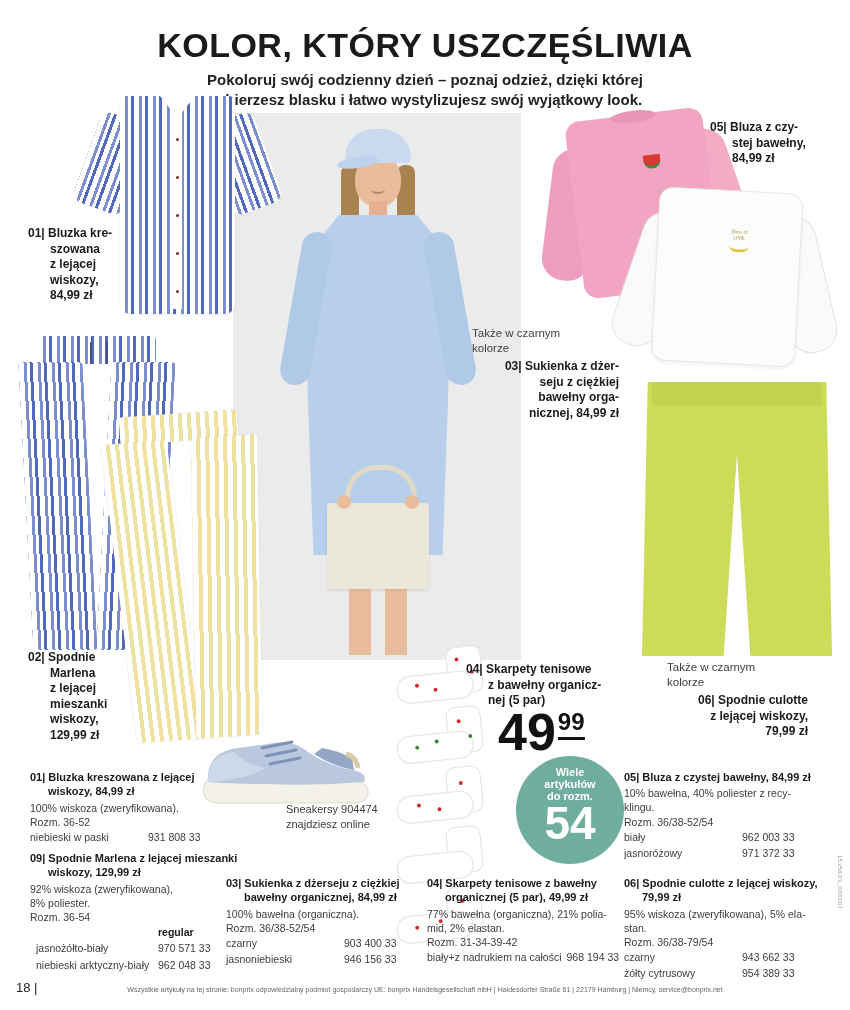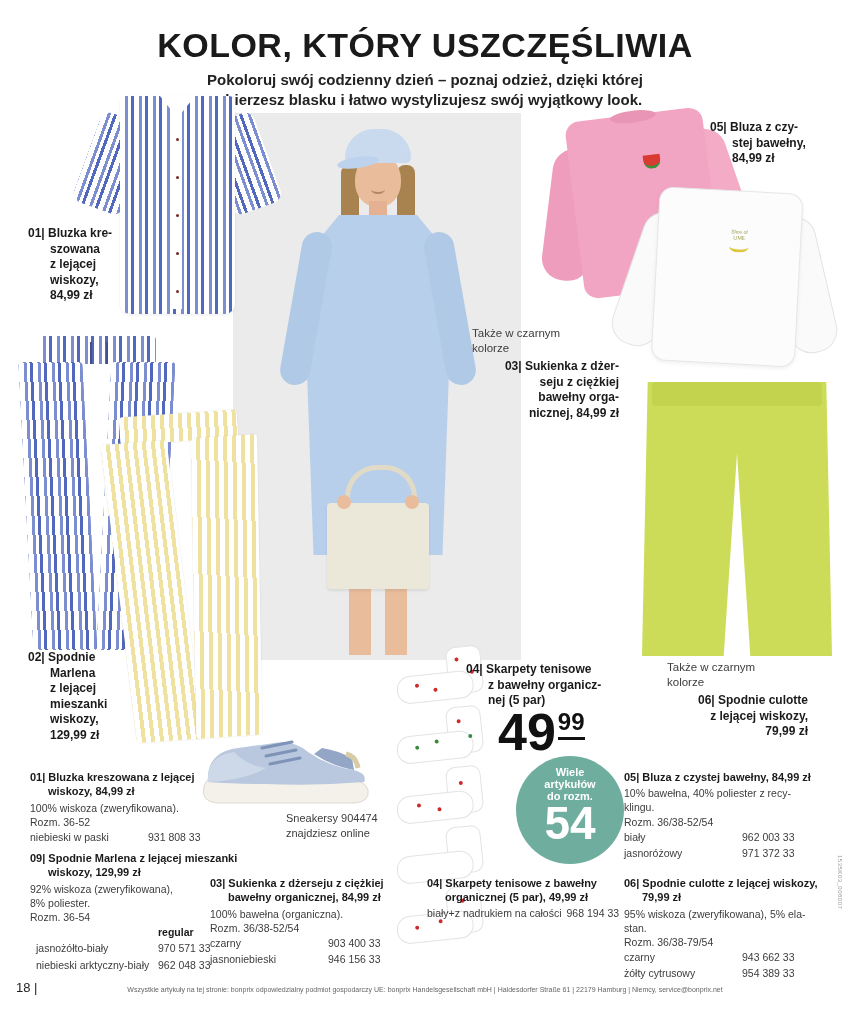--- a/index.html
+++ b/index.html
@@ -11,21 +11,21 @@
   
   .title{left:0;top:26px;width:850px;text-align:center;font-size:34px;font-weight:700;
          letter-spacing:0.5px;}
   .subtitle{left:0;top:70px;width:850px;text-align:center;font-size:15px;font-weight:700;
             line-height:1.35;color:#222;}
 
   
   .cap{font-size:12px;font-weight:700;line-height:1.3;color:#1a1a1a;
        padding-left:22px;text-indent:-22px;}
   .note{font-size:11.5px;color:#3d3d3d;line-height:1.3;}
-  .plain{font-size:11px;color:#3d3d3d;line-height:1.35;margin-top:9px;}
+  .plain{font-size:11px;color:#3d3d3d;line-height:1.35;}
 
   
   .dtitle{font-size:11px;font-weight:700;line-height:1.3;padding-left:18px;text-indent:-18px;}
   .dspecs{font-size:10.5px;color:#3c3c3c;line-height:1.35;margin-top:2px;}
   .crow{display:flex;font-size:10.5px;color:#3c3c3c;line-height:1.55;}
   .cname{flex:0 0 118px;}
   .cname.w2{flex-basis:122px;padding-left:6px;}
   .cname.auto{flex:none;margin-right:5px;}
   .ccode{flex:none;}
   .chead{font-weight:700;color:#1a1a1a;}
@@ -242,38 +242,41 @@
     <div class="crow">
       <span class="cname w2">jasnożółto-biały</span>
       <span class="ccode">970 571 33</span>
     </div>
     <div class="crow">
       <span class="cname w2">niebieski arktyczny-biały</span>
       <span class="ccode">962 048 33</span>
     </div>
   </div>
 
-  <div class="abs" style="left:210px;top:876px;width:192px;z-index:6;">
+  <div class="abs" style="left:226px;top:876px;width:192px;z-index:6;">
     <div class="dtitle pre">03| Sukienka z dżerseju z ciężkiej
 bawełny organicznej, 84,99 zł</div>
     <div class="dspecs pre">100% bawełna (organiczna).
 Rozm. 36/38-52/54</div>
     <div class="crow">
       <span class="cname">czarny</span>
       <span class="ccode">903 400 33</span>
     </div>
     <div class="crow">
       <span class="cname">jasnoniebieski</span>
       <span class="ccode">946 156 33</span>
     </div>
   </div>
 
   <div class="abs" style="left:427px;top:876px;width:196px;z-index:6;">
     <div class="dtitle pre">04| Skarpety tenisowe z bawełny
 organicznej (5 par), 49,99 zł</div>
+    <div class="dspecs pre">77% bawełna (organiczna), 21% polia-
+mid, 2% elastan.
+Rozm. 31-34-39-42</div>
     <div class="crow">
       <span class="cname auto">biały+z nadrukiem na całości</span>
       <span class="ccode">968 194 33</span>
     </div>
   </div>
 
   <div class="abs" style="left:624px;top:770px;width:200px;z-index:6;">
     <div class="dtitle pre">05| Bluza z czystej bawełny, 84,99 zł</div>
     <div class="dspecs pre">10% bawełna, 40% poliester z recy-
 klingu.

